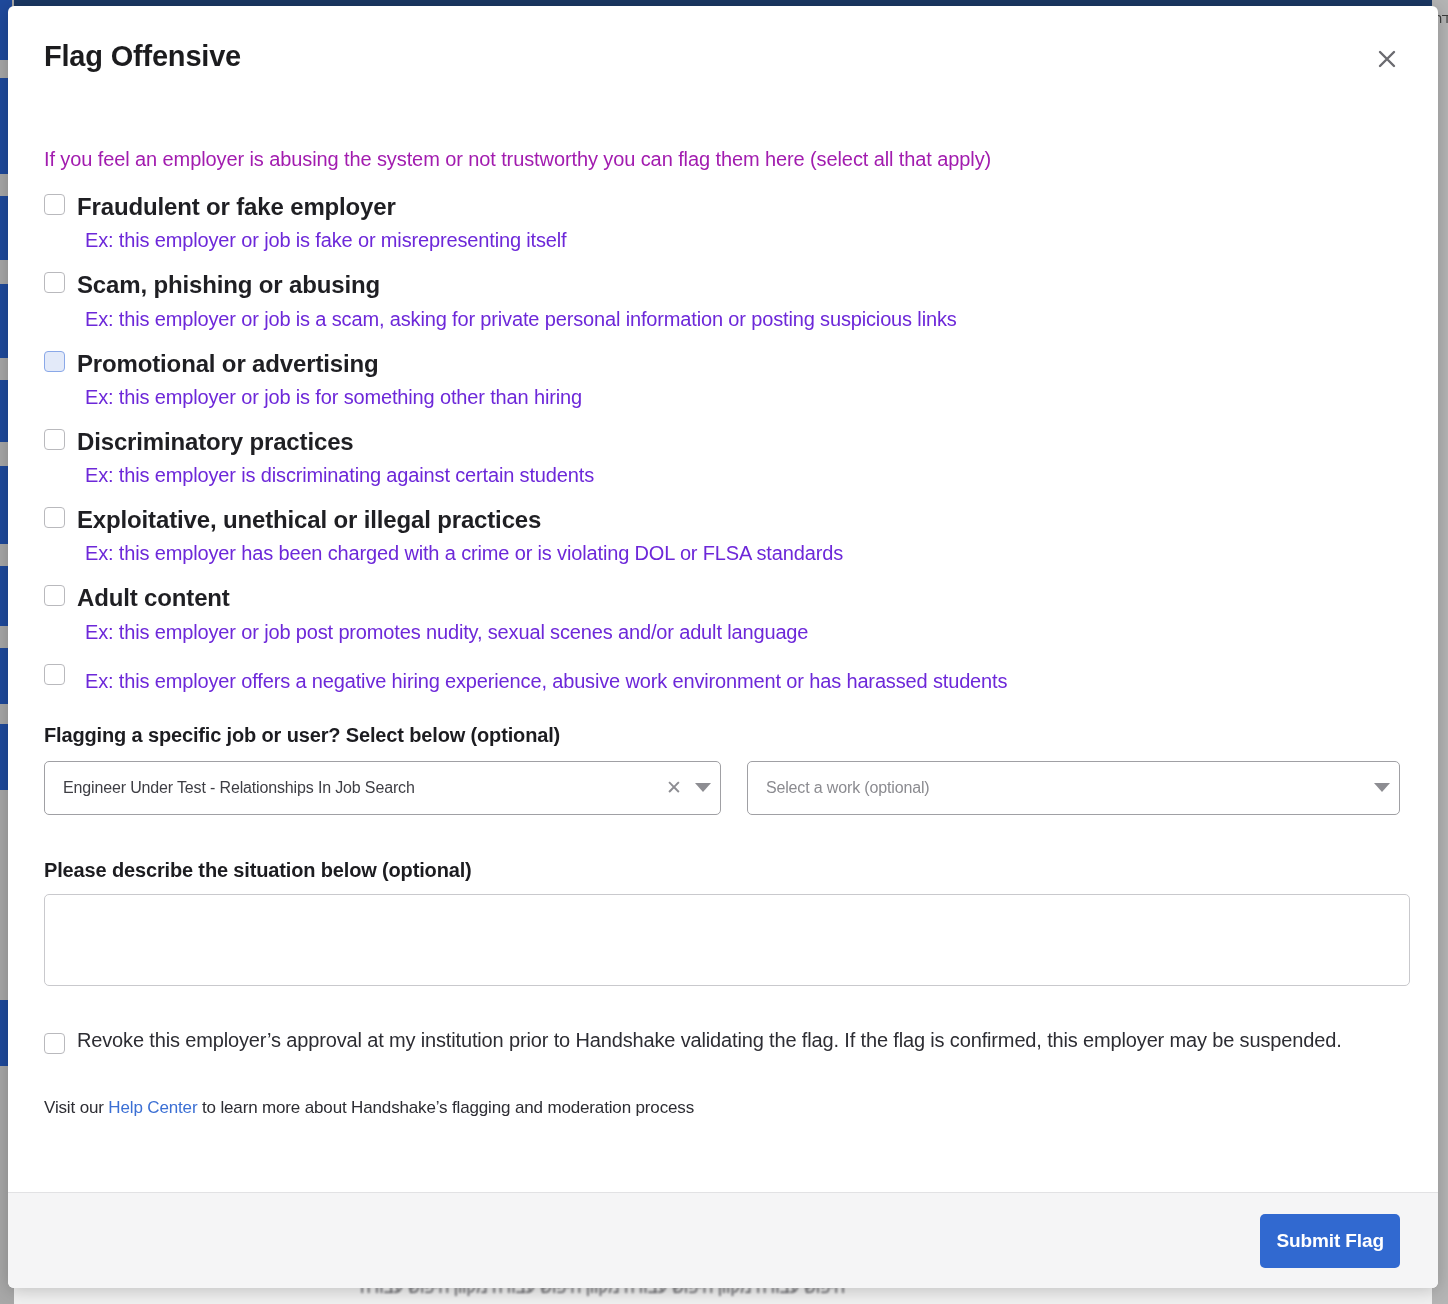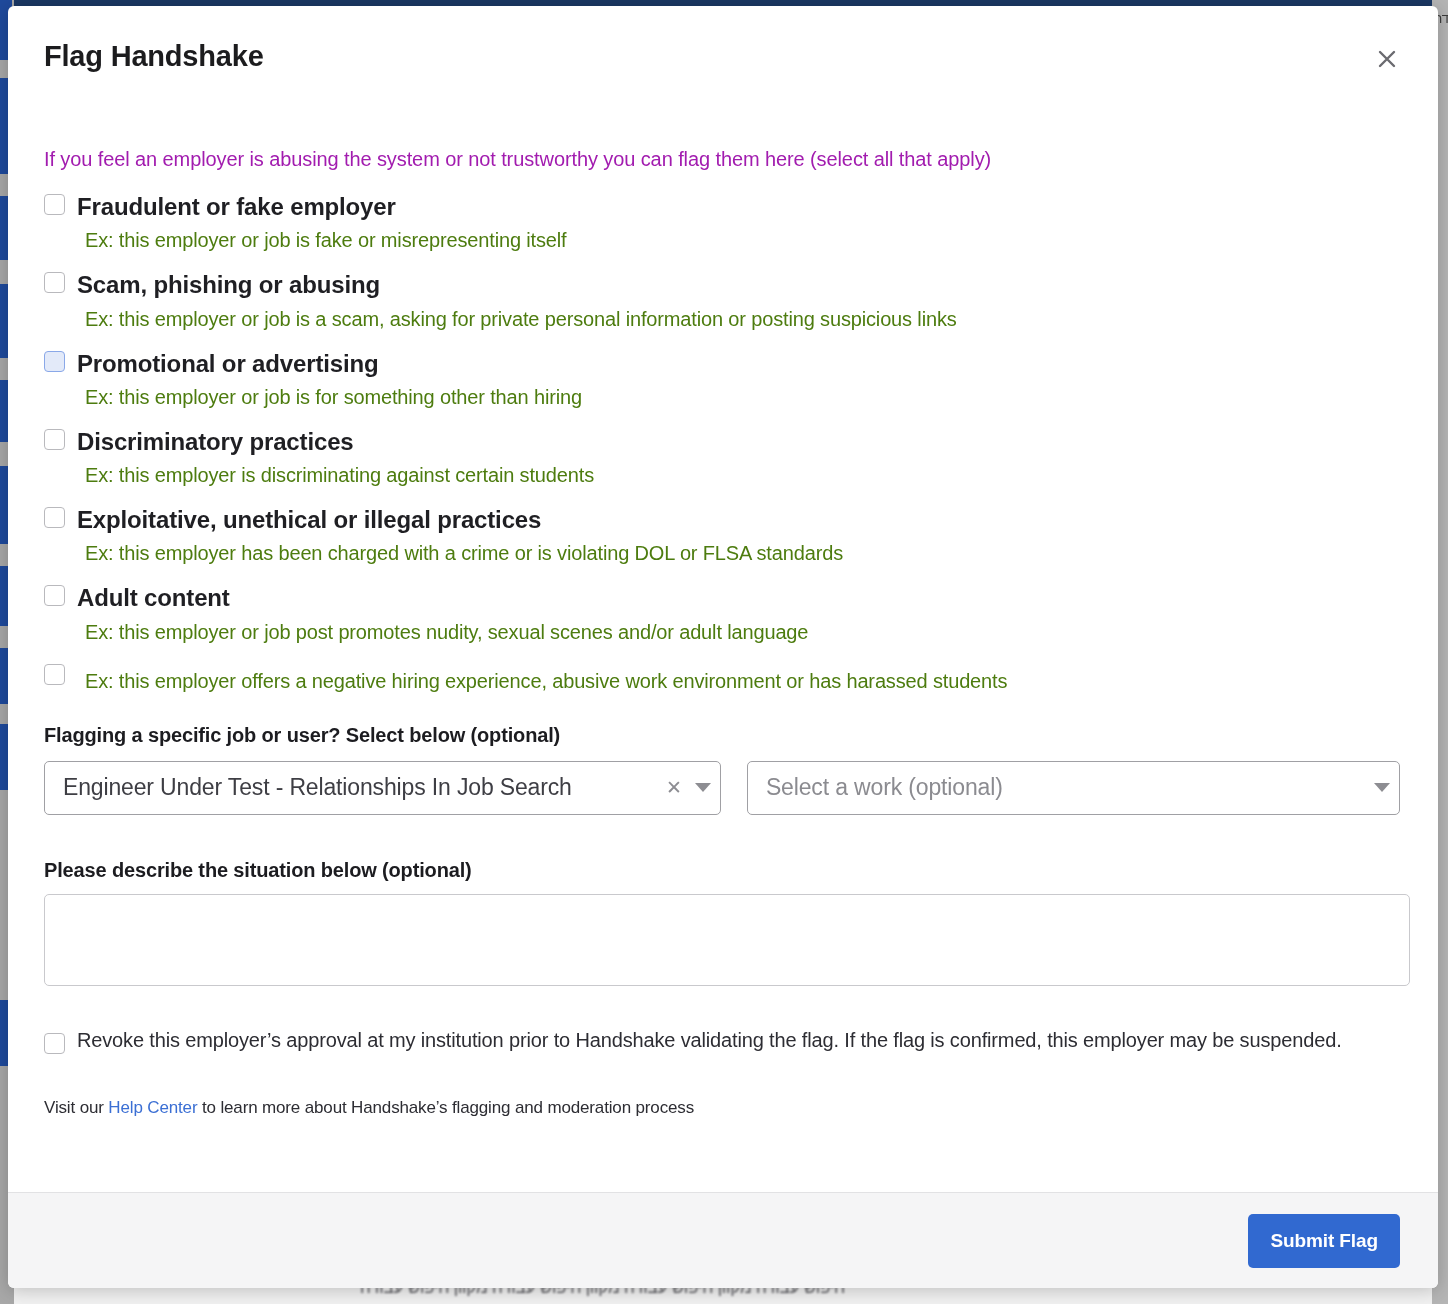--- a/index.html
+++ b/index.html
@@ -171,21 +171,21 @@
   .reason-label {
     font-size: 24px;
     font-weight: bold;
     color: #1f1f23;
     letter-spacing: -0.15px;
     line-height: 1.22;
     display: block;
   }
   .reason-example {
     font-size: 20px;
-    color: #4d7c0f;
+    color: #6d28d9;
     letter-spacing: -0.15px;
     line-height: 1.3;
     display: block;
     margin-top: 6px;
     margin-left: 8px;
   }
 
   
   .section-heading {
     font-size: 20px;
@@ -211,21 +211,21 @@
     box-sizing: border-box;
     cursor: pointer;
   }
   .sel-job { width: 682px; }
   .sel-user { width: 658px; }
 
   .sel-value {
     flex: 1 1 auto;
     padding-left: 18px;
     padding-right: 8px;
-    font-size: 23px;
+    font-size: 16px;
     color: #3e3e44;
     letter-spacing: -0.15px;
     white-space: nowrap;
     overflow: hidden;
     text-overflow: ellipsis;
   }
   .sel-value.placeholder { color: #8b8b90; }
 
   .sel-clear {
     flex: 0 0 auto;
@@ -318,21 +318,21 @@
   }
   .submit-btn {
     background: #3169d0;
     color: #ffffff;
     border: none;
     border-radius: 5px;
     font-family: "Liberation Sans", sans-serif;
     font-size: 19px;
     font-weight: bold;
     letter-spacing: -0.1px;
-    padding: 16px 22px;
+    padding: 16px 16px;
     cursor: pointer;
   }
 </style>
 </head>
 <body>
 
 <div id="page-backdrop">
   <div class="bg-top-strip"></div>
   <div class="bg-left-rail"></div>
   <div class="bg-left-blocks">
@@ -349,21 +349,21 @@
   </div>
   <div class="bg-right-rail"></div>
   <div class="bg-right-text">עבודה</div>
   <div class="bg-bottom-text">חיפוש עבודה מקוון חיפוש עבודה מקוון חיפוש עבודה מקוון חיפוש עבודה</div>
 </div>
 
 <div id="modal">
 
   <div class="modal-body">
 
-    <h1 class="modal-title">Flag Handshake</h1>
+    <h1 class="modal-title">Flag Offensive</h1>
 
     <button class="close-btn" aria-label="Close">
       <svg width="34" height="34" viewBox="0 0 34 34">
         <path d="M10 10 L24 24 M24 10 L10 24" stroke="#6b6b70" stroke-width="2.4" stroke-linecap="round" fill="none"></path>
       </svg>
     </button>
 
     <div class="intro-text">If you feel an employer is abusing the system or not trustworthy you can flag them here (select all that apply)</div>
 
     <div class="reason-list">

